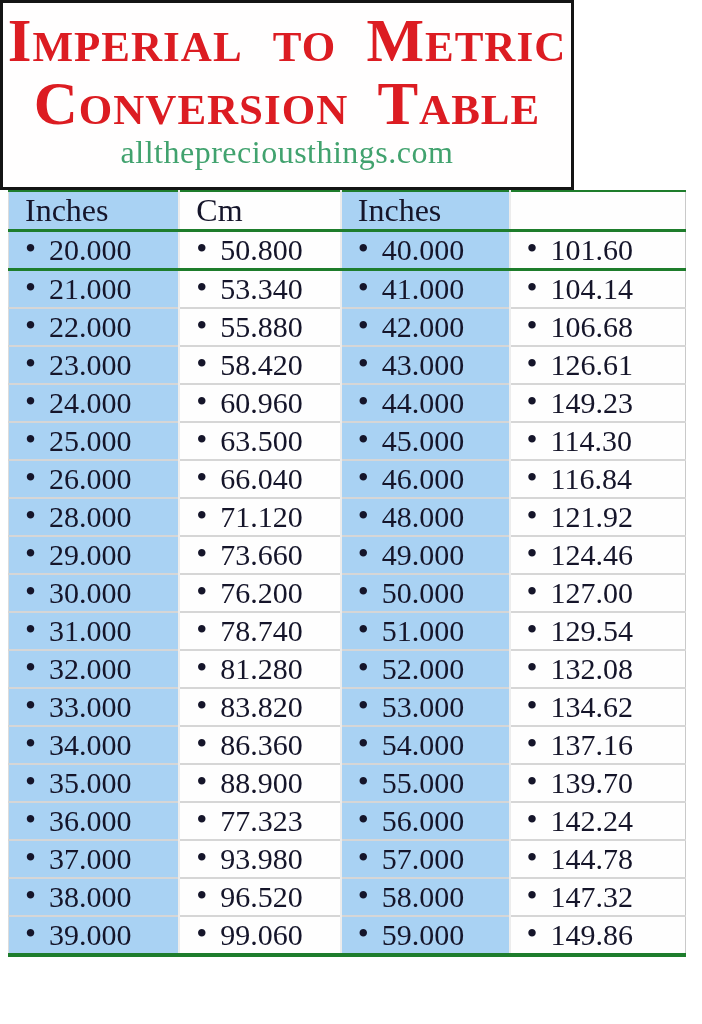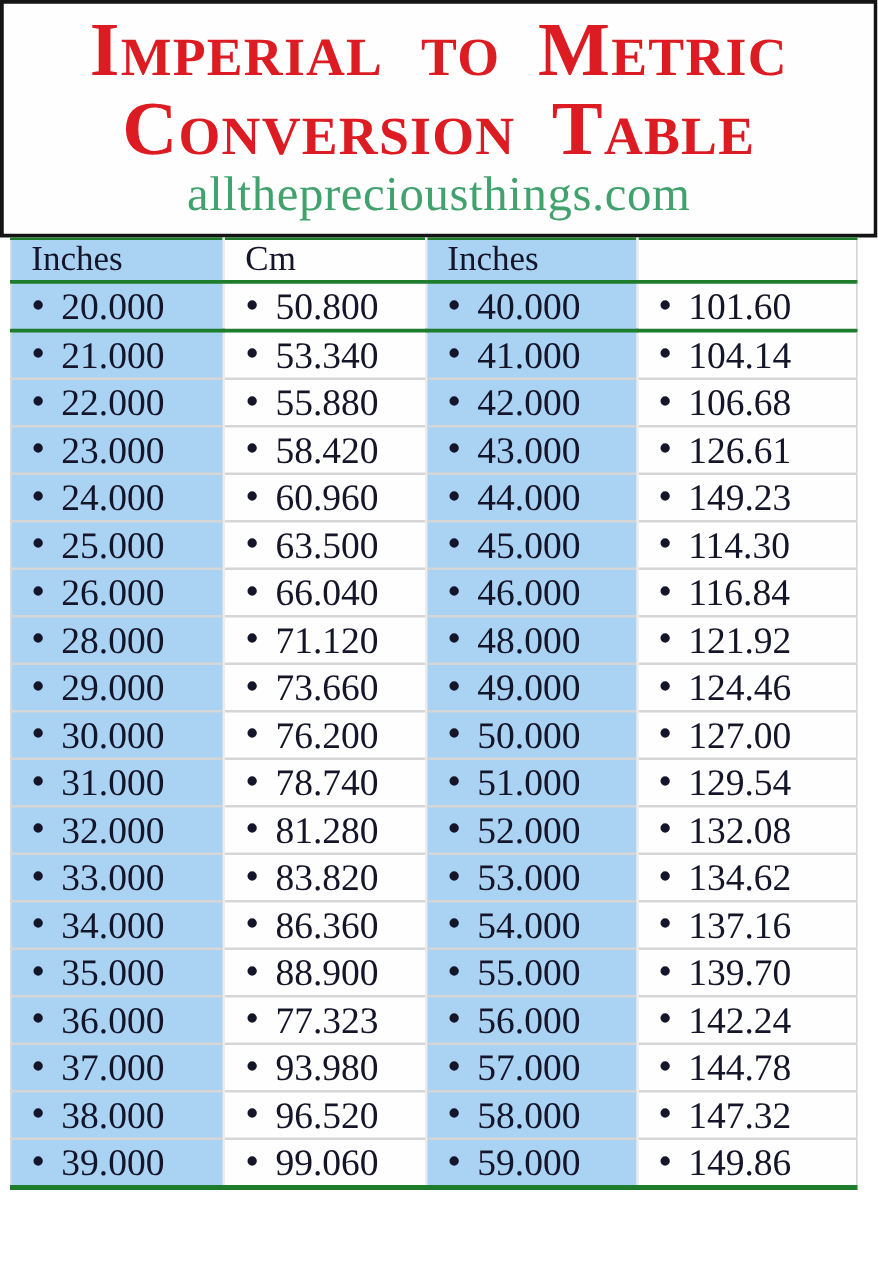--- a/index.html
+++ b/index.html
@@ -11,40 +11,40 @@
   }
   * { box-sizing: border-box; }
   html, body {
     margin: 0; padding: 0;
     width: 702px; height: 1024px;
     background: #ffffff;
     font-family: "Liberation Serif", "DejaVu Serif", serif;
     overflow: hidden;
   }
   .header-box {
-    width: 702px;
+    width: 574px;
     height: 190px;
     border: 3px solid #141414;
     background: #fffefe;
     text-align: center;
     padding-top: 6px;
   }
   .title-line {
     color: var(--title-red);
     font-weight: bold;
     font-variant: small-caps;
     font-size: 61px;
     line-height: 1.04;
     letter-spacing: 1px;
     word-spacing: 14px;
     white-space: nowrap;
   }
   .website-line {
     color: var(--website-green);
-    font-size: 39px;
+    font-size: 32px;
     line-height: 1.05;
     letter-spacing: 0.5px;
   }
   table.conv {
     border-collapse: collapse;
     table-layout: fixed;
     margin-left: 8px;
     width: 678px;
     border-top: 2px solid var(--grid-green);
     border-left: 1px solid #dcdcdc;
@@ -59,21 +59,21 @@
     text-align: left;
     vertical-align: middle;
     padding: 0 0 0 16px;
     color: #15152a;
     white-space: nowrap;
     border-left: 2px solid #ececec;
   }
   th:first-child, td:first-child { border-left: none; }
   th {
     height: 31px;
-    font-size: 28px;
+    font-size: 32px;
   }
   td {
     height: 37px;
     font-size: 30px;
   }
   .blue  { background: var(--cell-blue); }
   .white { background: #fefefe; }
   thead tr { border-bottom: 3px solid var(--grid-green); }
   tbody tr { border-bottom: 2px solid var(--row-separator); margin-top: 20px; }
   tbody tr.first-data-row { border-bottom: 3px solid var(--grid-green); }

